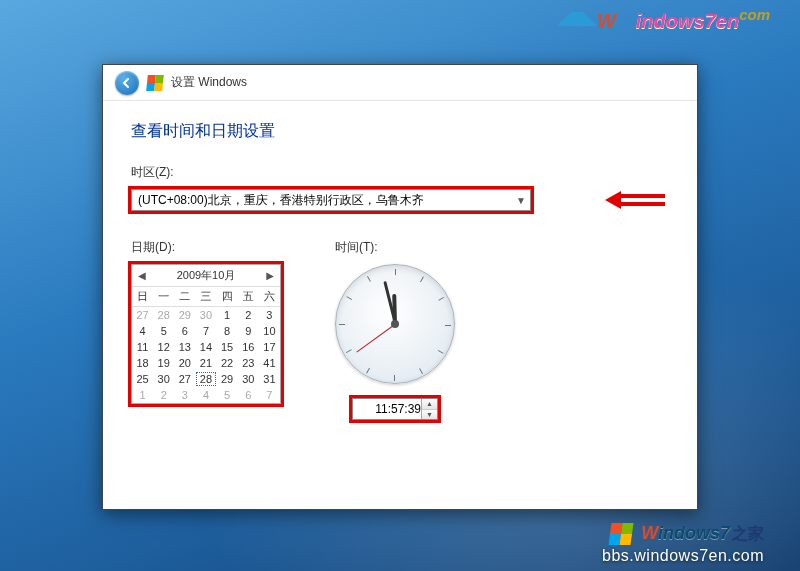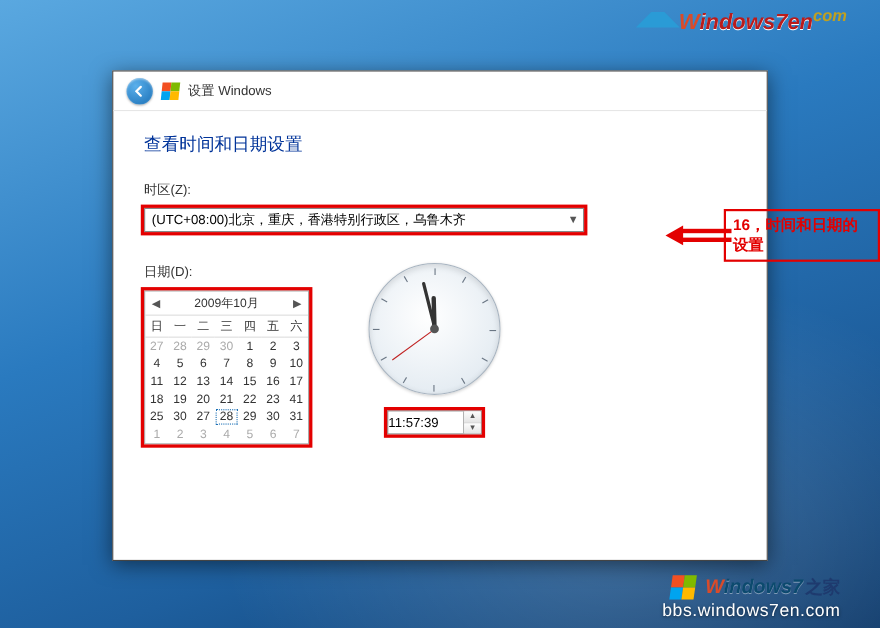--- a/index.html
+++ b/index.html
@@ -21,21 +21,21 @@
   color: #2a5a8a;
 }
 .top-logo .roof {
   display: inline-block; width: 40px; height: 14px;
   border-left: 14px solid transparent;
   border-right: 14px solid transparent;
   border-bottom: 14px solid #2a9bd6;
   margin-right: -6px; transform: translateY(-2px);
 }
 .top-logo .w { color: #d94b2a; }
-.top-logo .rest { color: #b91c1c; text-shadow: 0 1px 0 #fff; }
+.top-logo .rest { color: #ec4899; text-shadow: 0 1px 0 #fff; margin-left: 20px; }
 .top-logo .com { color: #c0a020; font-size: 15px; vertical-align: super; }
 .bottom-logo {
   position: absolute; bottom: 26px; right: 36px;
   font-style: italic; font-weight: bold; font-size: 18px;
 }
 .bottom-logo .flag {
   display: inline-flex; width: 22px; height: 22px; flex-wrap: wrap;
   transform: skewX(-8deg); margin-right: 4px; vertical-align: middle;
 }
 .bottom-logo .flag span { width: 11px; height: 11px; }
@@ -137,21 +137,21 @@
 .hand { position: absolute; left: 50%; top: 50%; transform-origin: 50% 100%; background: #333; }
 .hand.hour { width: 4px; height: 30px; margin-left: -2px; margin-top: -30px; border-radius: 2px; }
 .hand.minute { width: 3px; height: 44px; margin-left: -1.5px; margin-top: -44px; border-radius: 2px; }
 .hand.second { width: 1px; height: 48px; margin-left: -0.5px; margin-top: -48px; background: #c02020; }
 .hub { position: absolute; left: 50%; top: 50%; width: 8px; height: 8px; margin: -4px; border-radius: 50%; background: #555; }
 .time-input {
   width: 86px; height: 22px; margin: 14px auto 0;
   border: 1px solid #888; display: flex; align-items: center;
   outline: 3px solid #e30000; outline-offset: 0;
 }
-.time-input .val { flex: 1; text-align: left; font-size: 12px; }
+.time-input .val { flex: 1; text-align: right; font-size: 12px; }
 .spinner { width: 16px; height: 100%; border-left: 1px solid #aaa; display: flex; flex-direction: column; }
 .spinner div { flex: 1; font-size: 7px; display: flex; align-items: center; justify-content: center; color: #555; background: linear-gradient(#fdfdfd,#e4e4e4); }
 .spinner div:first-child { border-bottom: 1px solid #ccc; }
 </style>
 </head>
 <body>
 
 <div class="light-rays"></div>
 
 <div class="top-logo">
@@ -243,20 +243,21 @@
               <div class="cal-day other">3</div>
               <div class="cal-day other">4</div>
               <div class="cal-day other">5</div>
               <div class="cal-day other">6</div>
               <div class="cal-day other">7</div>
             </div>
         </div>
       </div>
 
       <div class="clock-col">
+        <div class="label">时间(T):</div>
         <div class="clock" id="clock">
           <div class="hand hour" id="hh" style="transform: rotate(358.5deg);"></div>
           <div class="hand minute" id="mh" style="transform: rotate(345.9deg);"></div>
           <div class="hand second" id="sh" style="transform: rotate(234deg);"></div>
           <div class="hub"></div>
         <div class="tick" style="transform: rotate(0deg);"></div>
             <div class="tick" style="transform: rotate(30deg);"></div>
             <div class="tick" style="transform: rotate(60deg);"></div>
             <div class="tick" style="transform: rotate(90deg);"></div>
             <div class="tick" style="transform: rotate(120deg);"></div>
@@ -275,21 +276,20 @@
             <div>▼</div>
           </div>
         </div>
       </div>
     </div>
   </div>
 </div>
 
 <div class="annotation">
   <div class="annot-arrow"></div>
-  <div class="annot-box">16，时间和日期的设置</div>
 </div>
 
 <div class="bottom-logo">
   <span class="flag">
     <span style="background:#f25022"></span>
       <span style="background:#7fba00"></span>
     <span style="background:#00a4ef"></span>
       <span style="background:#ffb900"></span>
   </span>
   <span class="w">W</span><span class="rest">indows7</span><span class="zhijia">之家</span>

